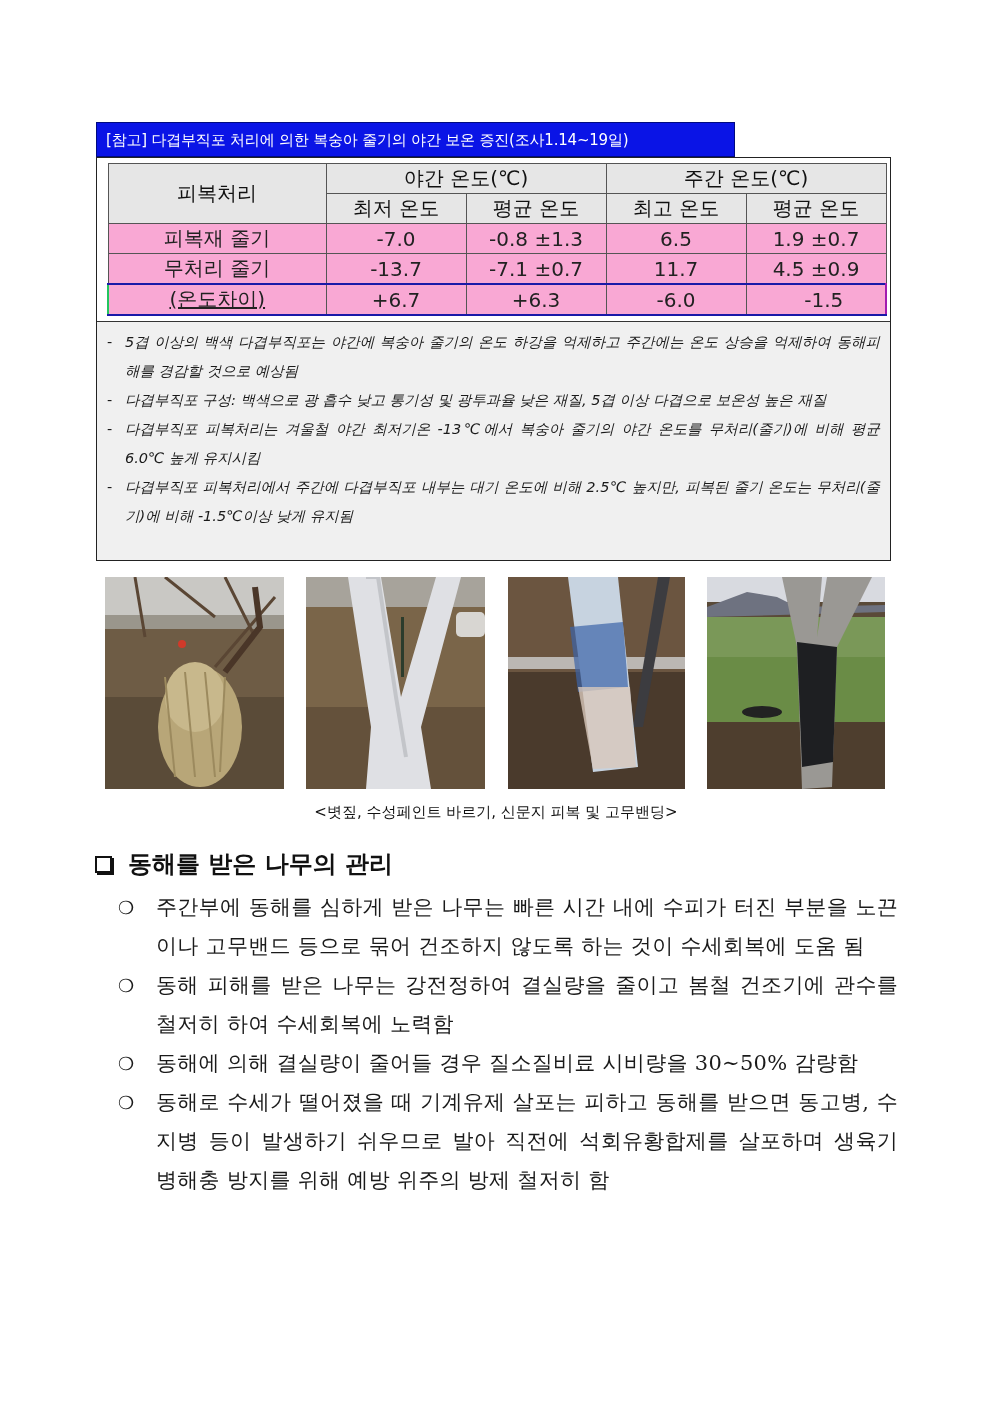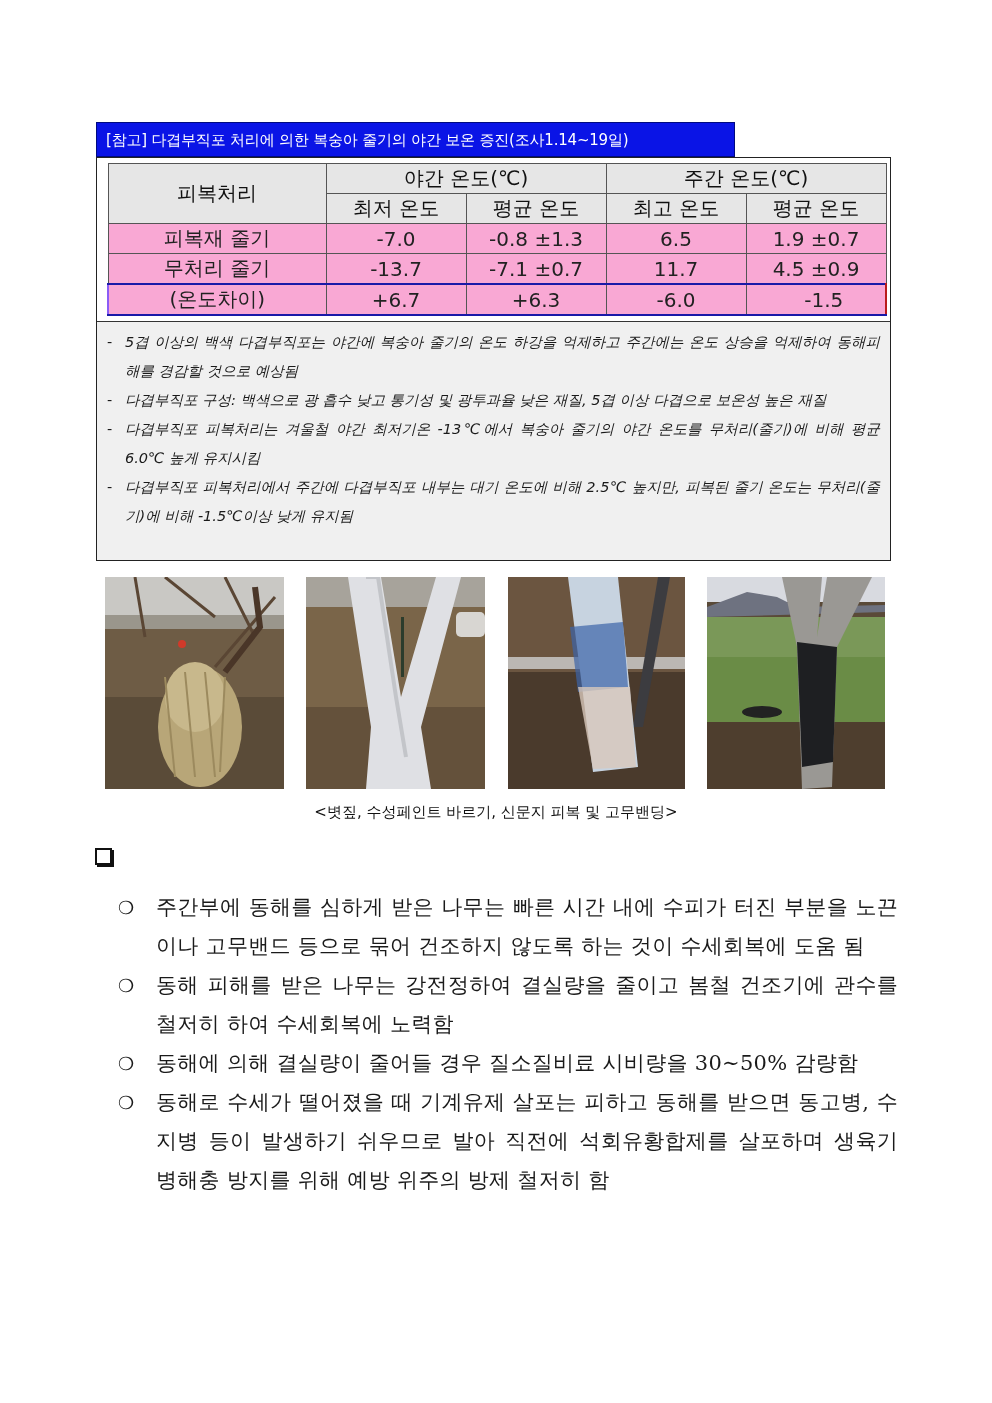--- a/index.html
+++ b/index.html
@@ -21,22 +21,22 @@
     position: absolute; left: 10px; top: 5px; width: 778px;
     border-collapse: collapse; font-size: 20px; table-layout: fixed;
   }
   table.data td, table.data th {
     border: 1px solid #555; text-align: center; font-weight: normal;
     height: 29px; padding: 0; white-space: nowrap;
   }
   table.data th { background: #e6e6e6; color: #111; }
   table.data td { background: #f9a8d4; color: #222; }
   table.data tr.diff td { border-top: 2px solid #1a1aa8; border-bottom: 2px solid #1a1aa8; }
-  table.data tr.diff td:first-child { border-left: 2px solid #8b5cf6; }
-  table.data tr.diff td:last-child { border-right: 2px solid #b91c1c; padding-left: 16px; }
+  table.data tr.diff td:first-child { border-left: 2px solid #22c55e; text-decoration: underline; }
+  table.data tr.diff td:last-child { border-right: 2px solid #a21caf; padding-left: 16px; }
 
   .notes {
     position: absolute; left: 0; top: 163px; width: 793px; height: 239px;
     background: #f0f0f0; border-top: 1px solid #333; box-sizing: border-box;
     padding: 6px 10px 0 10px; font-size: 14.5px; line-height: 29px; color: #1a1a1a;
   }
   .note { display: flex; }
   .note .dash { width: 18px; flex: 0 0 18px; }
   .note .txt { flex: 1; text-align: justify; text-align-last: left; font-style: italic; }
 
@@ -189,20 +189,21 @@
       <path d="M75 0 L115 0 L110 60 L120 0 L165 0 L130 70 L125 210 L95 212 L90 70 Z" fill="#9a9894"></path>
       <path d="M90 65 L130 70 L126 185 L95 190 Z" fill="#1e1f22"></path>
       <ellipse cx="55" cy="135" rx="20" ry="6" fill="#222"></ellipse>
     </svg>
   </div>
 </div>
 <div class="caption">&lt;볏짚, 수성페인트 바르기, 신문지 피복 및 고무밴딩&gt;</div>
 
 <div class="section-title">
   <span class="checkbox-icon"></span>
+  <span>동해를 받은 나무의 관리</span>
 </div>
 
 <div class="bullets">
   <div class="bullet">
     <span class="mark">❍</span>
     <span class="text">주간부에 동해를 심하게 받은 나무는 빠른 시간 내에 수피가 터진 부분을 노끈이나 고무밴드 등으로 묶어 건조하지 않도록 하는 것이 수세회복에 도움 됨</span>
   </div>
   <div class="bullet">
     <span class="mark">❍</span>
     <span class="text">동해 피해를 받은 나무는 강전정하여 결실량을 줄이고 봄철 건조기에 관수를 철저히 하여 수세회복에 노력함</span>

